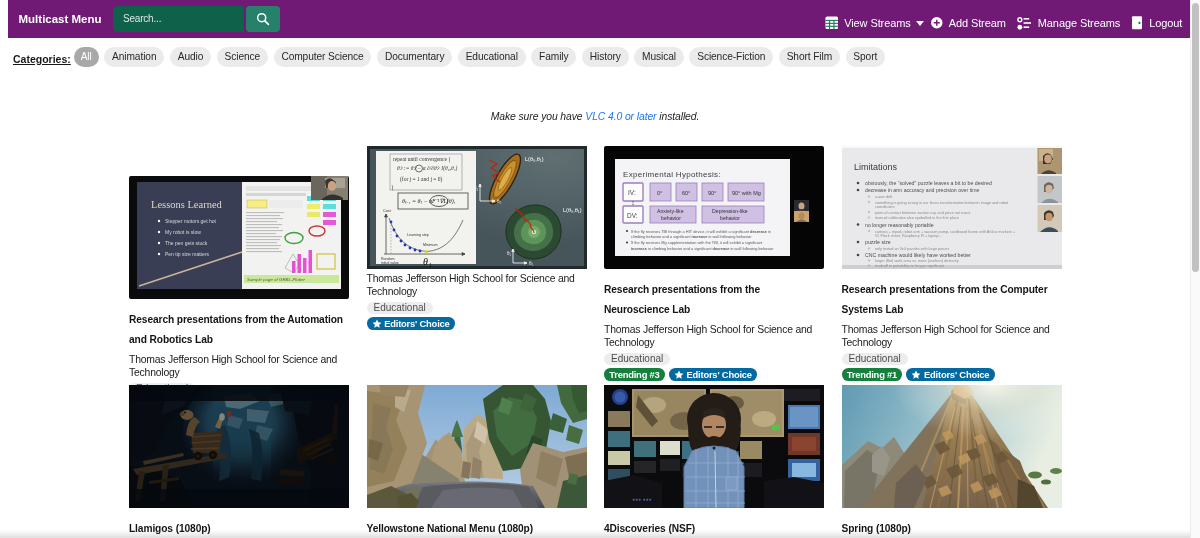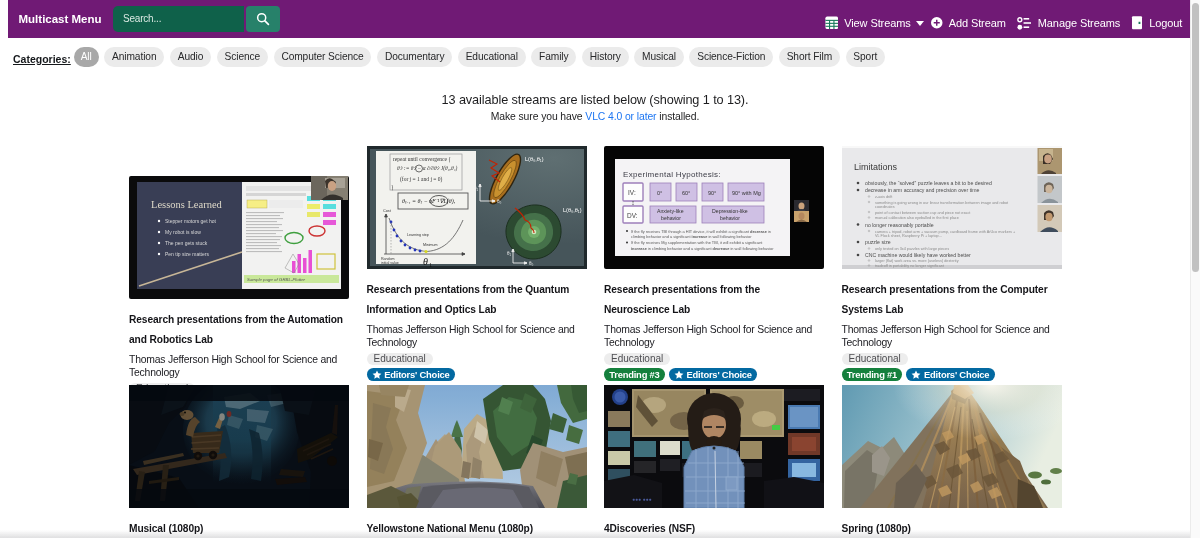--- a/index.html
+++ b/index.html
@@ -31,21 +31,21 @@
   color:#15181b; letter-spacing:0;text-decoration:underline;}
 #pills { position:absolute; left:73.75px; top:46.7px; display:flex; gap:5.7px; align-items:center;}
 .pill { height:20.3px; border-radius:10.2px; background:#ebebeb; color:#28292b;
   font-size:10.2px; letter-spacing:-0.1px; display:flex; align-items:center;
   padding:0 7.8px; white-space:nowrap; }
 .pill.sel { background:#a8a8a8; color:#fff; padding:0 6.9px; }
 
 #hd1 { position:absolute; top:92.5px; left:0; width:1190px; text-align:center;
   font-size:12.7px; letter-spacing:-0.1px; color:#1d1d1f; }
 #hd2 { position:absolute; top:110.5px; left:0; width:1190px; text-align:center;
-  font-size:10.4px; letter-spacing:-0.1px; color:#1d1d1f; }
+  font-size:10.4px; letter-spacing:-0.1px; color:#1d1d1f;font-style:italic; }
 #hd2 .lnk { color:#1d76f2; }
 
 .card { position:absolute; width:220px; }
 .thumb { width:220px; height:123px; display:block; }
 .r1c1 { left:129px; top:146px;margin-top:30px; } .r1c2 { left:366.5px; top:146px; }
 .r1c3 { left:604px; top:146px; } .r1c4 { left:841.5px; top:146px; }
 .r2c1 { left:129px; top:385px; } .r2c2 { left:366.5px; top:385px; }
 .r2c3 { left:604px; top:385px; } .r2c4 { left:841.5px; top:385px; }
 .title { margin-top:11px; font-weight:bold; font-size:10.2px; line-height:20px;
   letter-spacing:-0.1px; color:#141418; }
@@ -132,21 +132,20 @@
       <div class="pill">Educational</div>
       <div class="pill">Family</div>
       <div class="pill">History</div>
       <div class="pill">Musical</div>
       <div class="pill">Science-Fiction</div>
       <div class="pill">Short Film</div>
       <div class="pill">Sport</div>
     </div>
   </div>
 
-  <div id="hd1">13 available streams are listed below (showing 1 to 13).</div>
   <div id="hd2">Make sure you have <span class="lnk">VLC 4.0 or later</span> installed.</div>
 
   <div class="card r1c1">
     <svg class="thumb" viewBox="0 0 220 123" id="t1">
 <rect width="220" height="123" rx="2" fill="#0b0b0c"></rect>
 <rect x="8" y="6" width="204" height="107" fill="#393e55"></rect>
 <rect x="113" y="6" width="99" height="107" fill="#f2f2f1"></rect>
 <text x="22" y="32" font-family="Liberation Serif, serif" font-size="10.5" fill="#ded9c9">Lessons Learned</text>
 <g font-family="Liberation Sans" font-size="5" fill="#d8d8d8">
 <circle cx="30" cy="45" r="1.2" fill="#fff"></circle>
@@ -292,21 +291,20 @@
 <path d="M148 62 q8 6 10 12 q6 2 6 8 q3 2 3 5" fill="none" stroke="#c42200" stroke-width="1.1"></path>
 <g stroke="#eee" stroke-width="0.9" fill="none">
 <line x1="146" y1="103" x2="146" y2="117"></line>
           <line x1="146" y1="117" x2="160" y2="117"></line>
 <path d="M146 103 l-1.2 2.6 l2.4 0 z" fill="#eee"></path>
           <path d="M160 117 l-2.6 -1.2 l0 2.4 z" fill="#eee"></path>
 <text x="140" y="109" font-size="4.5" fill="#eee" stroke="none" font-family="Liberation Sans">θ₁</text>
 <text x="162" y="119" font-size="4.5" fill="#eee" stroke="none" font-family="Liberation Sans">θ₀</text>
 </g>
 </svg>
-    <div class="title">Research presentations from the Quantum Information and Optics Lab</div>
     <div class="src">Thomas Jefferson High School for Science and Technology</div>
     <div class="tagrow"><span class="tag">Educational</span></div>
     <div class="badges">
       <span class="badge ec"><span class="star">
             <svg width="10" height="10" viewBox="0 0 16 16" fill="#fff">
               <path d="M8 0.6l2.1 4.6 5 .6-3.7 3.4 1 4.9L8 11.6l-4.4 2.5 1-4.9L.9 5.8l5-.6z"></path>
             </svg>
           </span>Editors' Choice</span>
     </div>
   </div>
@@ -494,21 +492,21 @@
 <path d="M174 66 l26 -12 M178 70 l24 -11 M182 74 l22 -10" stroke="#251a0e" stroke-width="1.7" fill="none"></path>
 <circle cx="203" cy="76" r="5" fill="#100b05"></circle>
 <path d="M152 84 l24 2 l-2 6 l-24 -2 z" fill="#1e160c"></path>
 <path d="M203 48 l3 -28 l3 0 l-1 30 z" fill="#1b130c"></path>
 <path d="M146 94 l30 -2 l2 5 l-30 3 z" fill="#170f08"></path>
 </g>
 <rect width="220" height="16" fill="#060a0f" opacity="0.9"></rect>
 <rect y="104" width="220" height="19" fill="#060a0f" opacity="0.8"></rect>
 <rect width="220" height="123" fill="#050910" opacity="0.22"></rect>
 </svg>
-    <div class="title">Musical (1080p)</div>
+    <div class="title">Llamigos (1080p)</div>
     <div class="src">Internet2 Community</div>
   </div>
   <div class="card r2c2">
     <svg class="thumb" viewBox="0 0 220 123" id="t6">
 <defs>
 <linearGradient id="g6sky" x1="0" y1="0" x2="0" y2="1">
 <stop offset="0" stop-color="#85b2dc"></stop>
             <stop offset="1" stop-color="#c2d9ec"></stop>
 </linearGradient>
 <linearGradient id="g6road" x1="0" y1="0" x2="0" y2="1">

